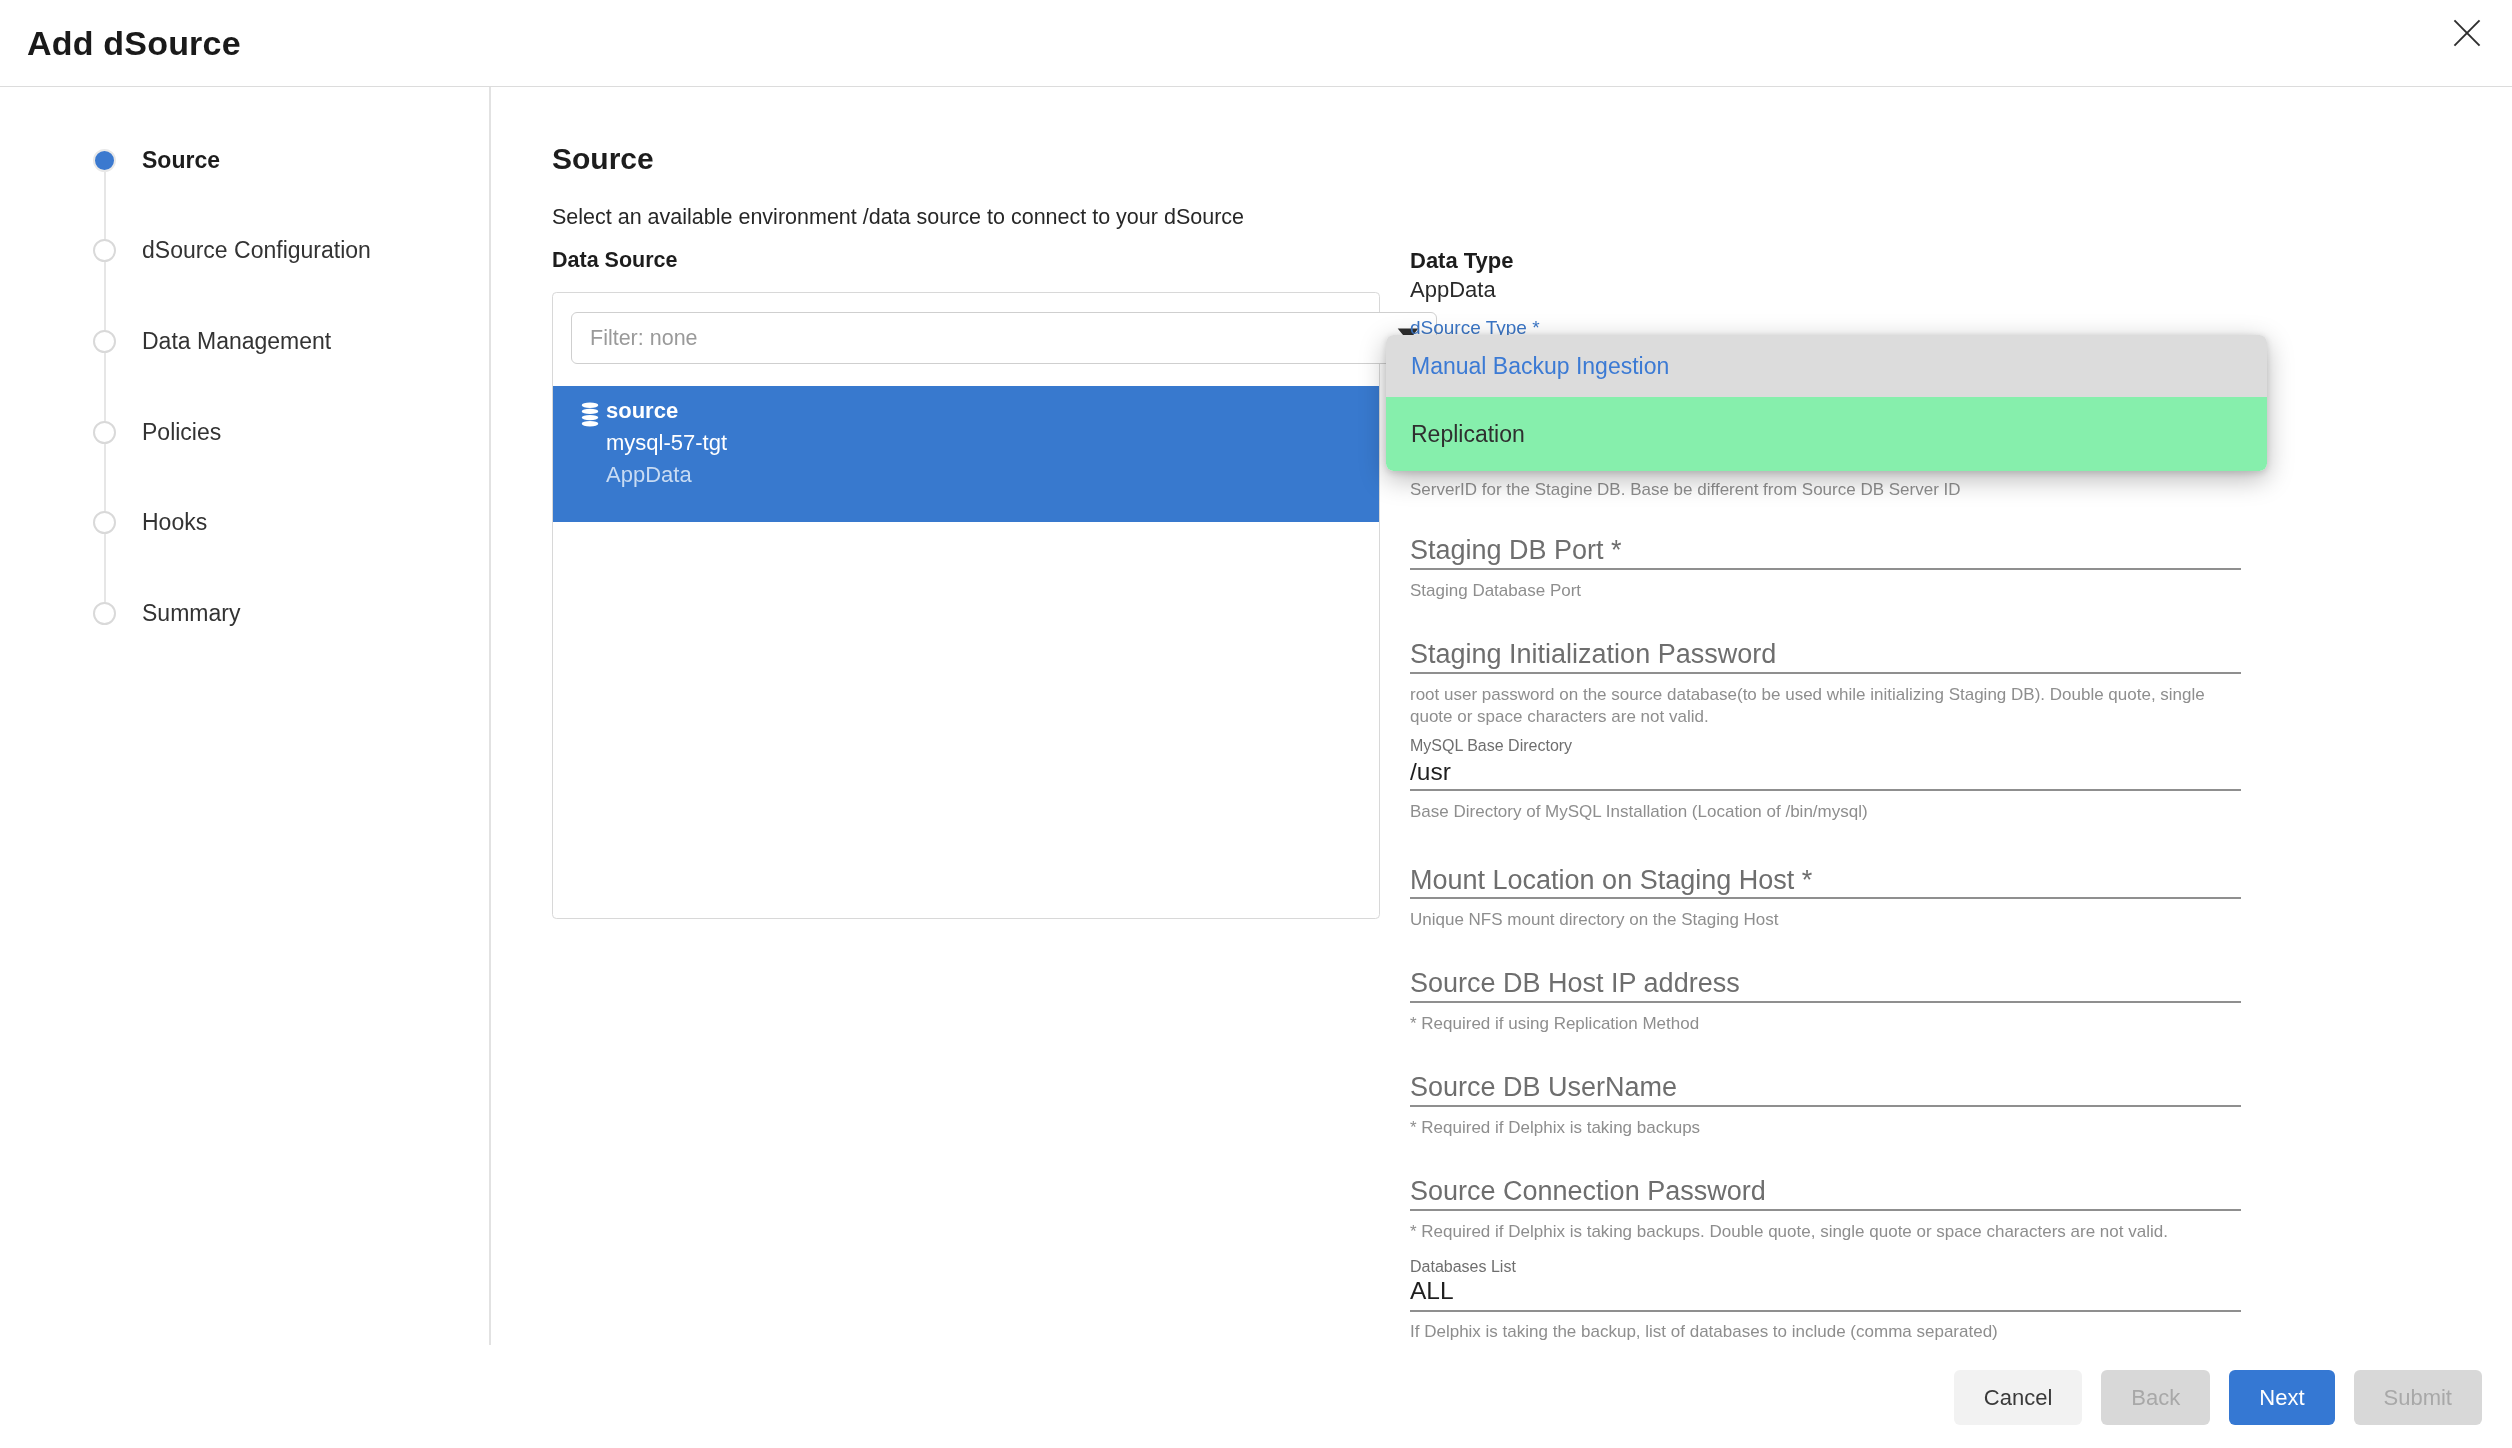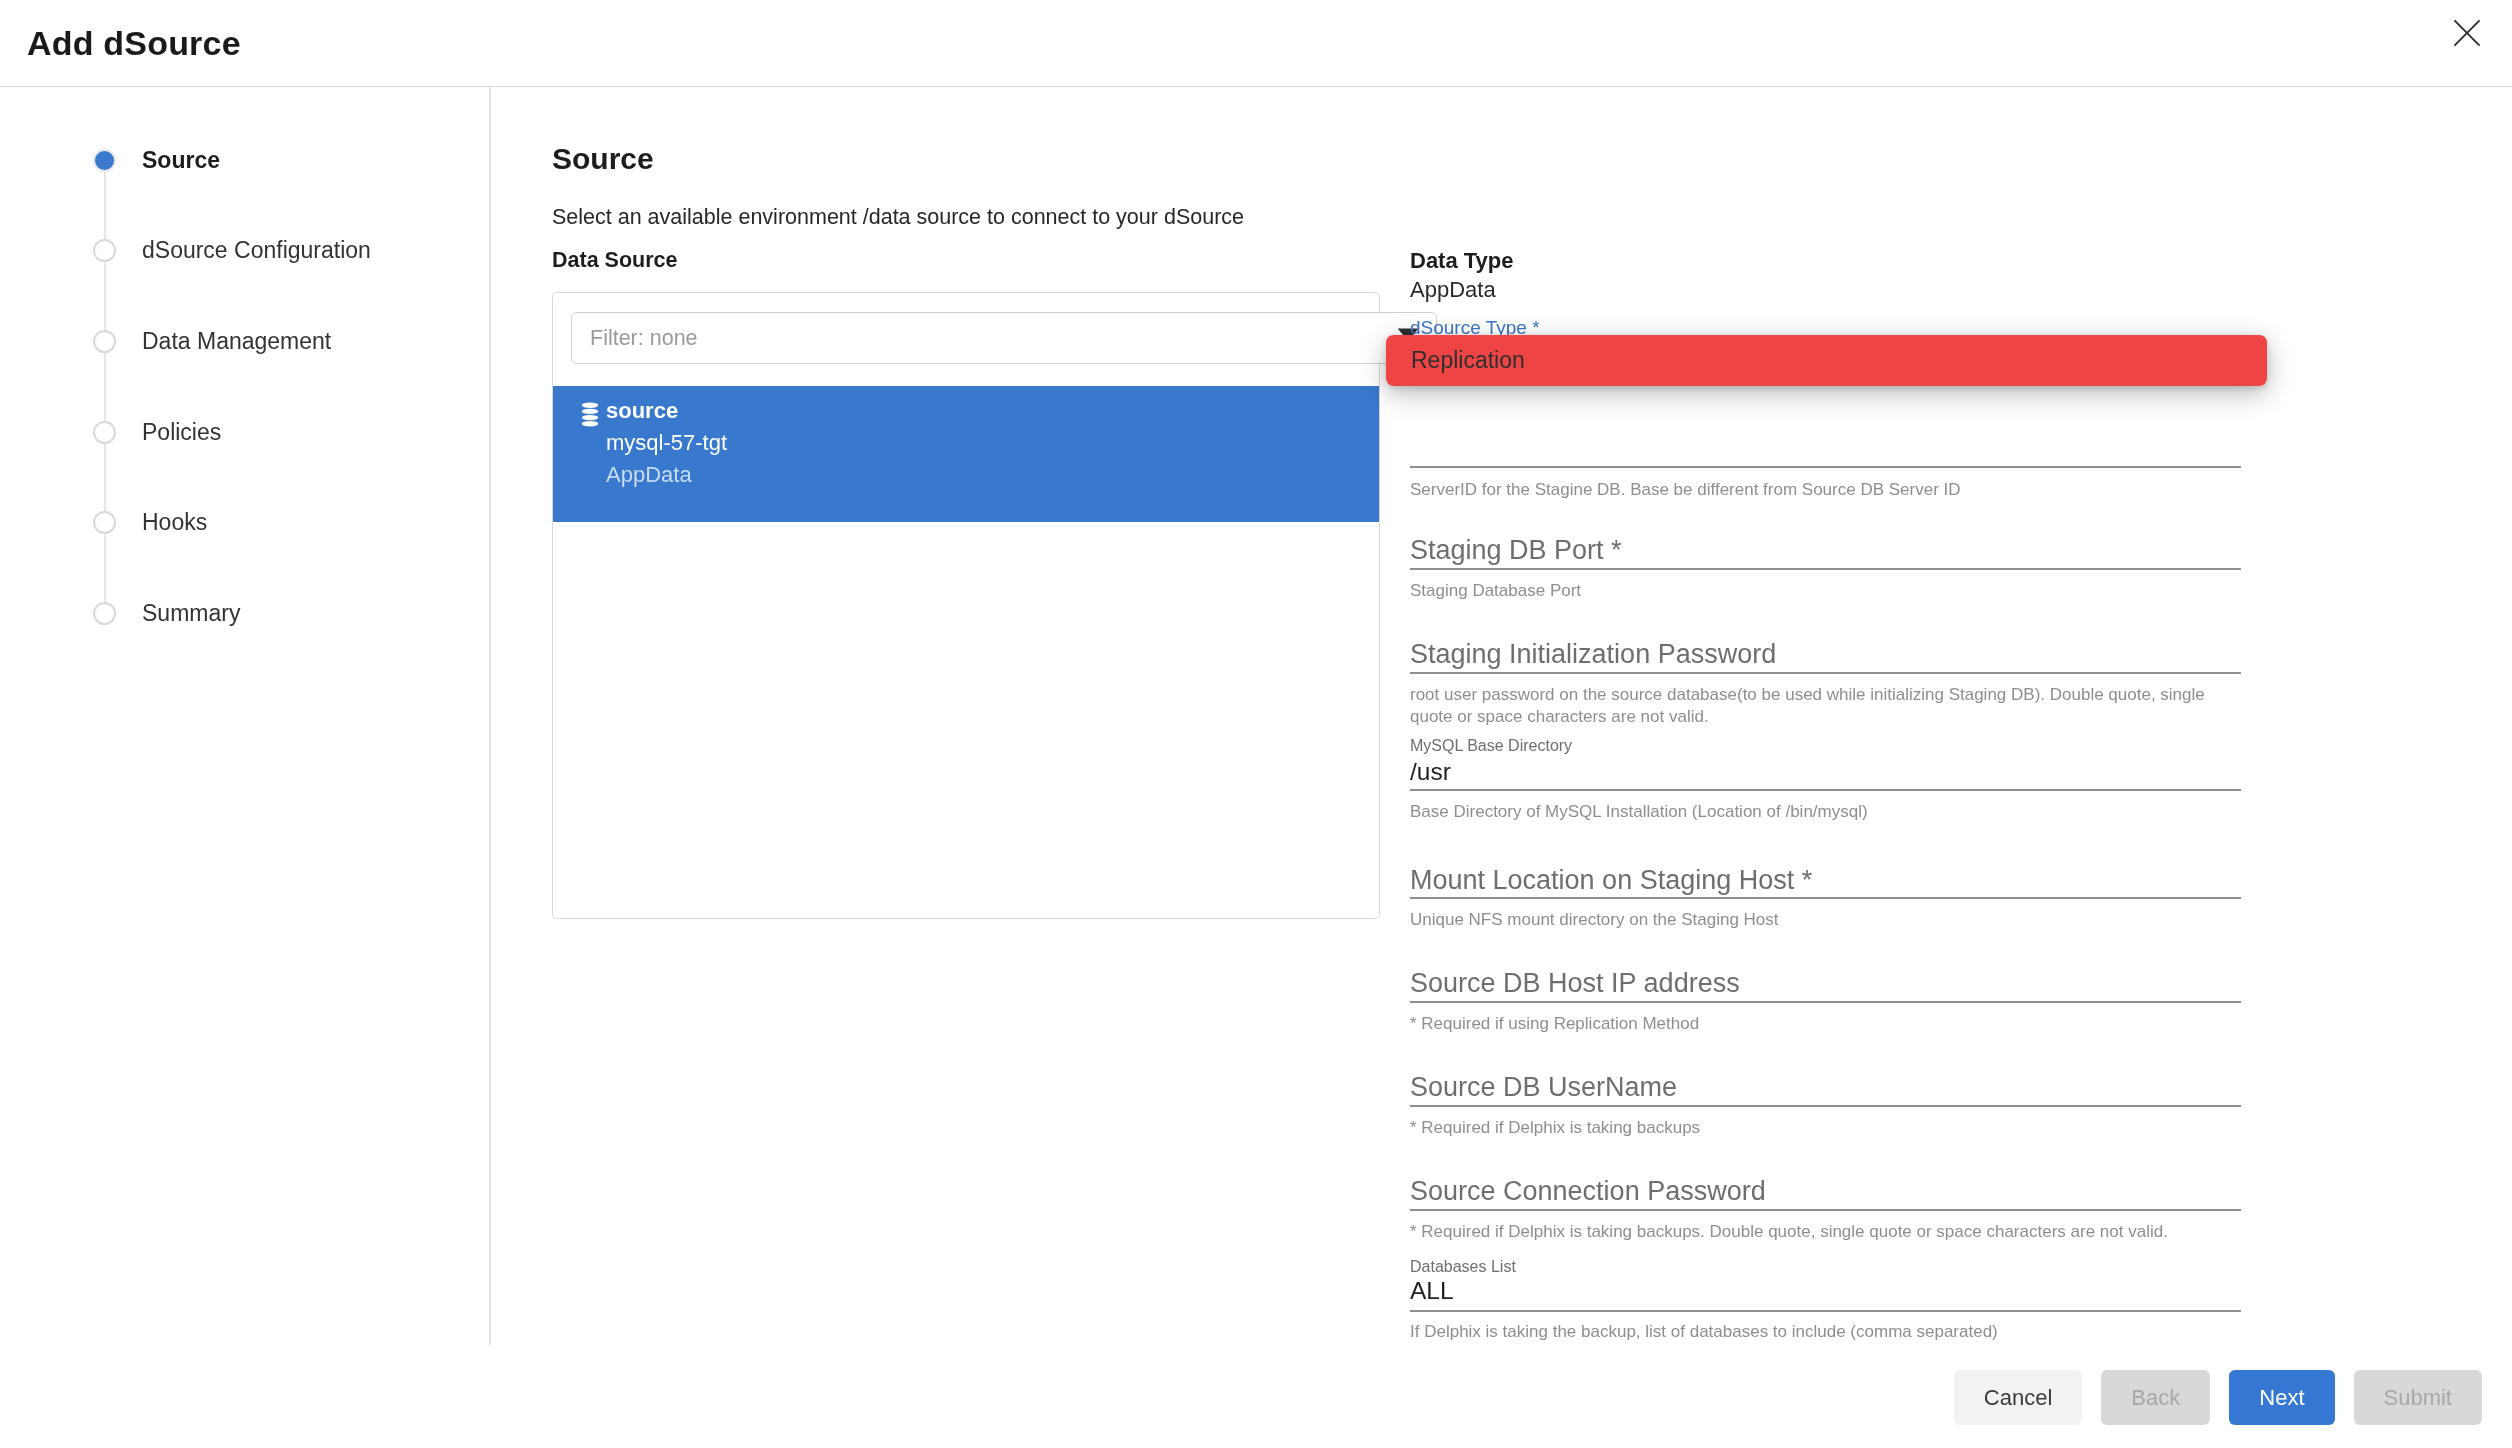--- a/index.html
+++ b/index.html
@@ -66,21 +66,21 @@
   .fsmall { font-size: 16px; color: #6e6e6e; }
   .fvalue { font-size: 24.5px; color: #1f1f1f; cursor: text; }
 
   
   .dropdown { position: absolute; left: 1386px; top: 335px; width: 881px; border-radius: 7.4px;
               background: #fff; overflow: hidden; z-index: 5;
               box-shadow: 0 7.4px 27px rgba(0,0,0,.28), 0 1.5px 6px rgba(0,0,0,.12); }
   .opt { height: 62px; display: flex; align-items: center; padding: 0 25px;
          font-size: 23px; cursor: pointer; }
   .opt.hl { background: #dcdcdc; color: #3b7ad4; }
-  .opt.plain { height: 51px; color: #2f2f2f; background: #ef4444; }
+  .opt.plain { height: 74px; color: #2f2f2f; background: #86efac; }
 
   
   .footer { position: absolute; right: 30px; top: 1370px; display: flex; gap: 19px; }
   .btn { height: 55px; border: none; border-radius: 6px; padding: 0 30px; font-size: 22px;
          font-family: "Liberation Sans", sans-serif; display: flex; align-items: center;
          justify-content: center; cursor: pointer; }
   .btn.secondary { background: #f2f2f2; color: #3a3a3a; }
   .btn.disabled { background: #d8d8d8; color: #a8a8a8; cursor: default; }
   .btn.primary { background: #3578d3; color: #fff; }
 </style>
@@ -190,20 +190,21 @@
 <div class="rc flabel" style="position:absolute; top:1176px">Source Connection Password</div>
 <div class="rc underline" style="position:absolute; top:1209px"></div>
 <div class="rc helper" style="position:absolute; top:1221px">* Required if Delphix is taking backups. Double quote, single quote or space characters are not valid.</div>
 
 <div class="rc fsmall" style="position:absolute; top:1258px">Databases List</div>
 <div class="rc fvalue" style="position:absolute; top:1277px">ALL</div>
 <div class="rc underline" style="position:absolute; top:1310px"></div>
 <div class="rc helper" style="position:absolute; top:1321px">If Delphix is taking the backup, list of databases to include (comma separated)</div>
 
 <div class="dropdown">
+  <div class="opt hl">Manual Backup Ingestion</div>
   <div class="opt plain">Replication</div>
 </div>
 
 <div class="footer">
   <button class="btn secondary">Cancel</button>
   <button class="btn disabled">Back</button>
   <button class="btn primary">Next</button>
   <button class="btn disabled">Submit</button>
 </div>
 

